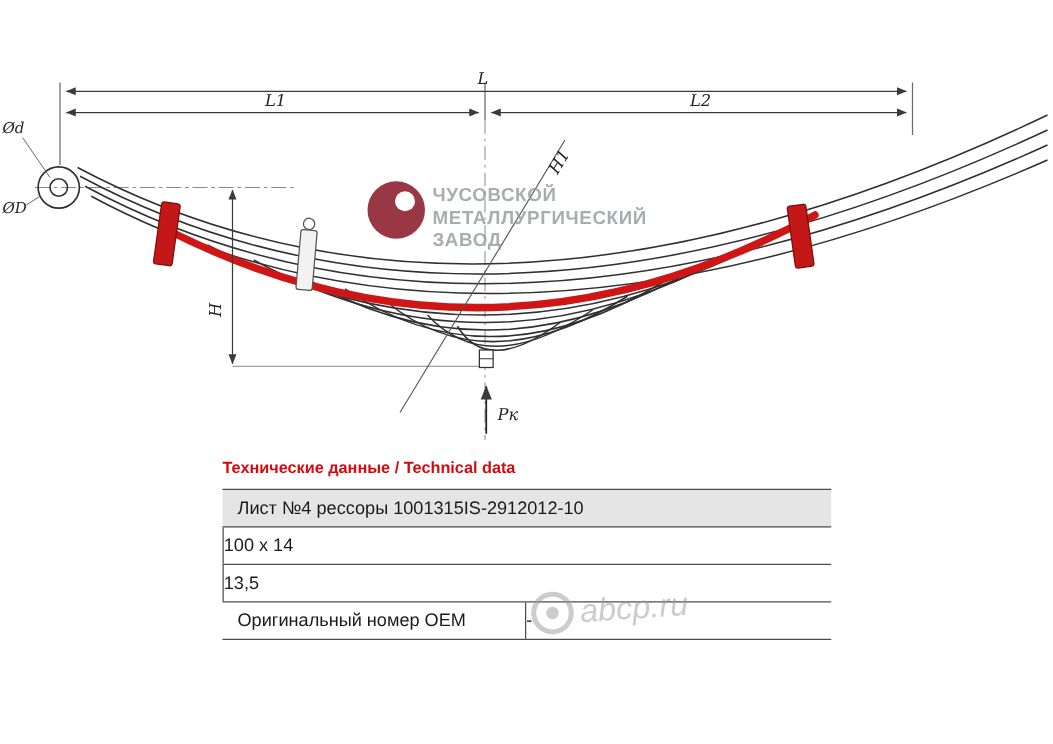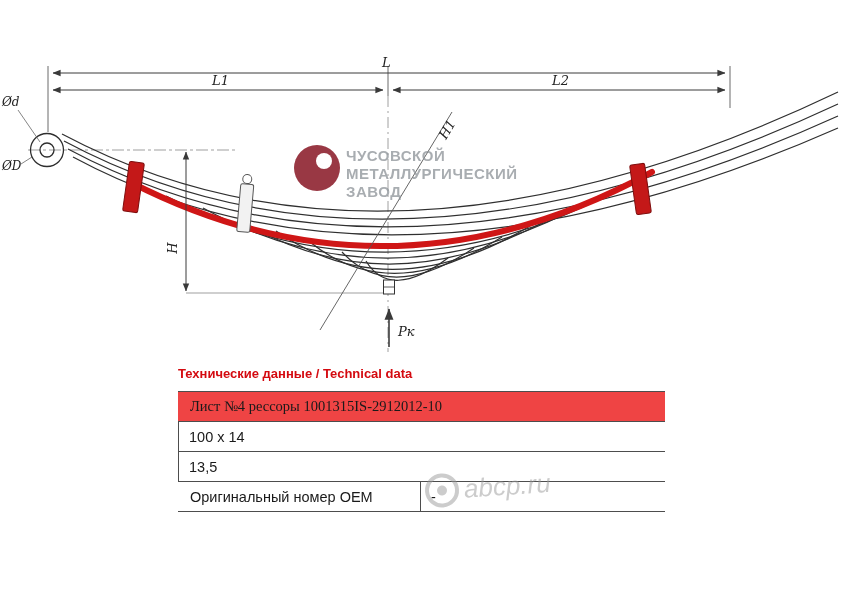--- a/index.html
+++ b/index.html
@@ -7,25 +7,25 @@
         font-family:"Liberation Sans",sans-serif;color:#1a1a1a;}
   .drawing-svg{position:absolute;left:0;top:0;}
   .dim{font:italic 13px "DejaVu Serif",serif;fill:#222;}
   .dim-small{font:italic 12px "DejaVu Serif",serif;fill:#222;}
   .logo-text{font:bold 15px "Liberation Sans",sans-serif;fill:#8f9499;opacity:.85;letter-spacing:.5px;}
   
   .tech{position:absolute;left:178px;top:366px;width:487px;}
   .tbl-title{color:#d40a10;font-weight:bold;font-size:13px;margin:0 0 10px 0;}
   .tbl{border-top:1px solid #4d4d4d;}
   .trow{display:flex;align-items:stretch;height:29px;border-bottom:1px solid #4d4d4d;font-size:14.5px;}
-  .trow.gray{background:#ef4444;font-family:Liberation Serif, serif;}
+  .trow.gray{background:#e5e5e5;}
   .cell{display:flex;align-items:center;}
   .cell.full{width:100%;padding-left:12px;}
   .cell.lbl{width:230px;padding-left:12px;flex:none;}
-  .cell.val{flex:1;padding-left:10px;border-left:1px solid #4d4d4d;}
+  .cell.val{flex:1;padding-left:0;border-left:1px solid #4d4d4d;}
   .wm{position:absolute;left:418px;top:460px;z-index:5;pointer-events:none;opacity:.5;}
   .wm text{font:italic 26px "Liberation Sans",sans-serif;fill:#9a9a9a;}
 </style>
 </head>
 <body>
 
 <div class="page">
 
   <svg class="drawing-svg" width="842" height="368" viewBox="0 0 842 368">
     <defs>

